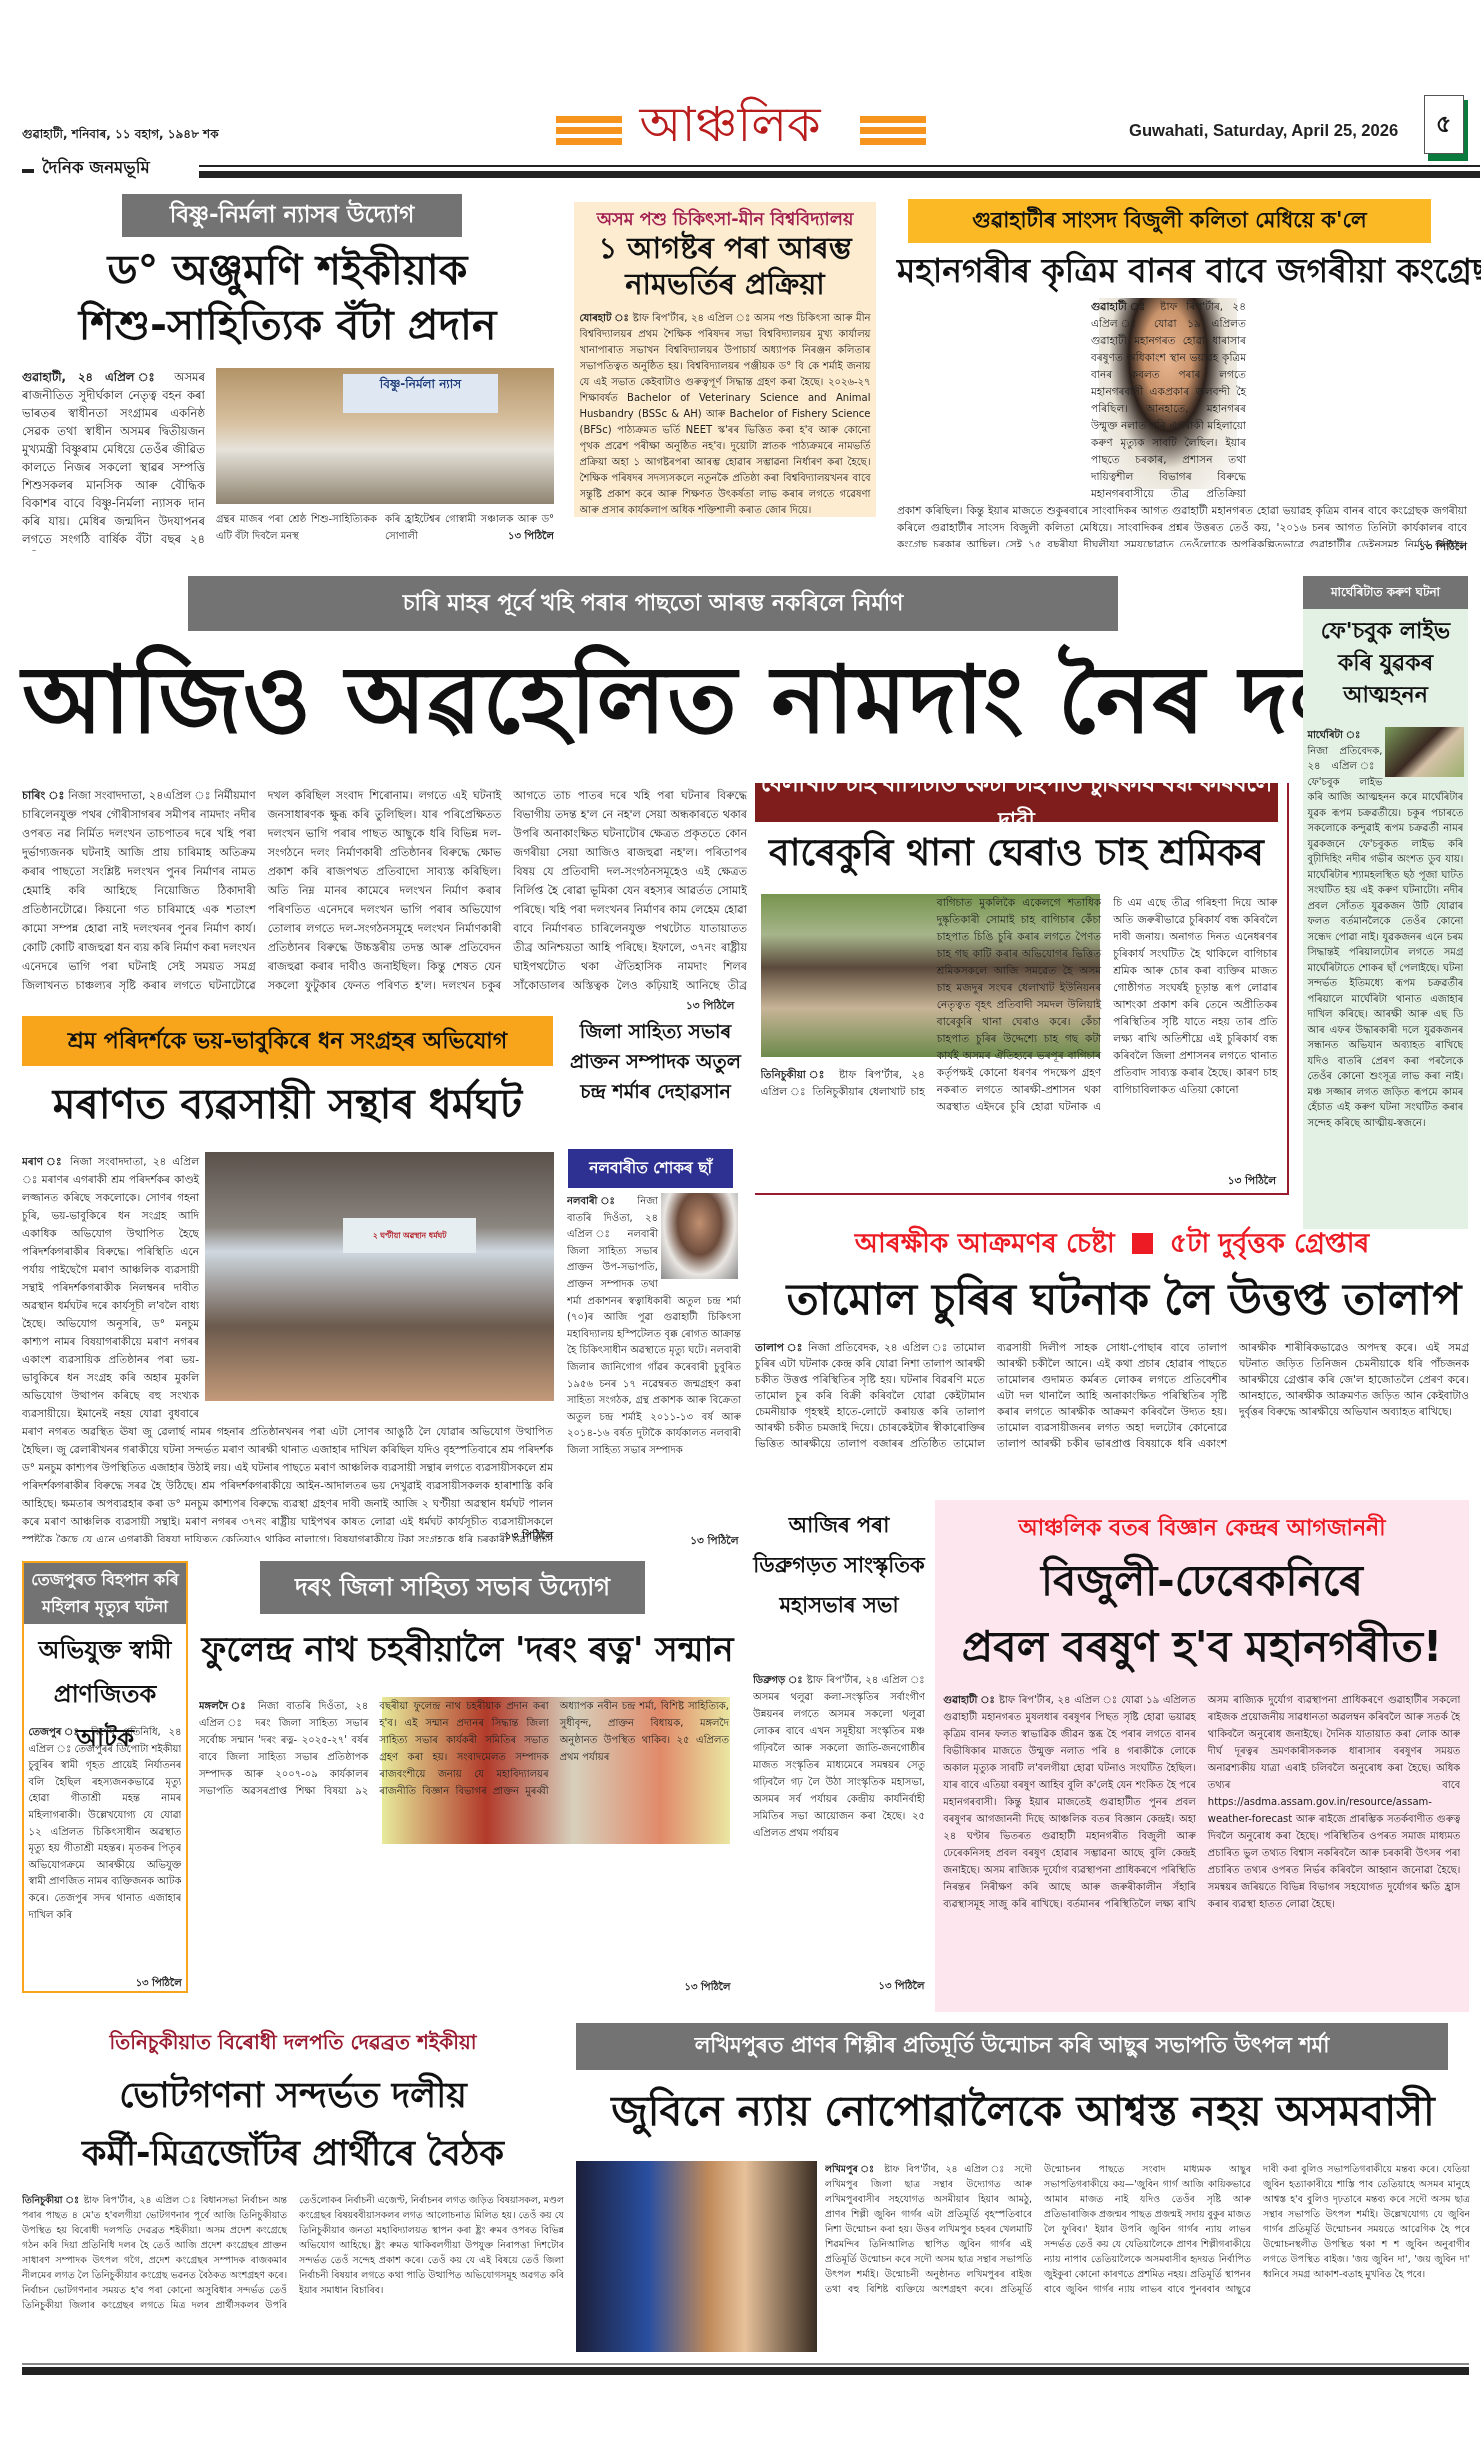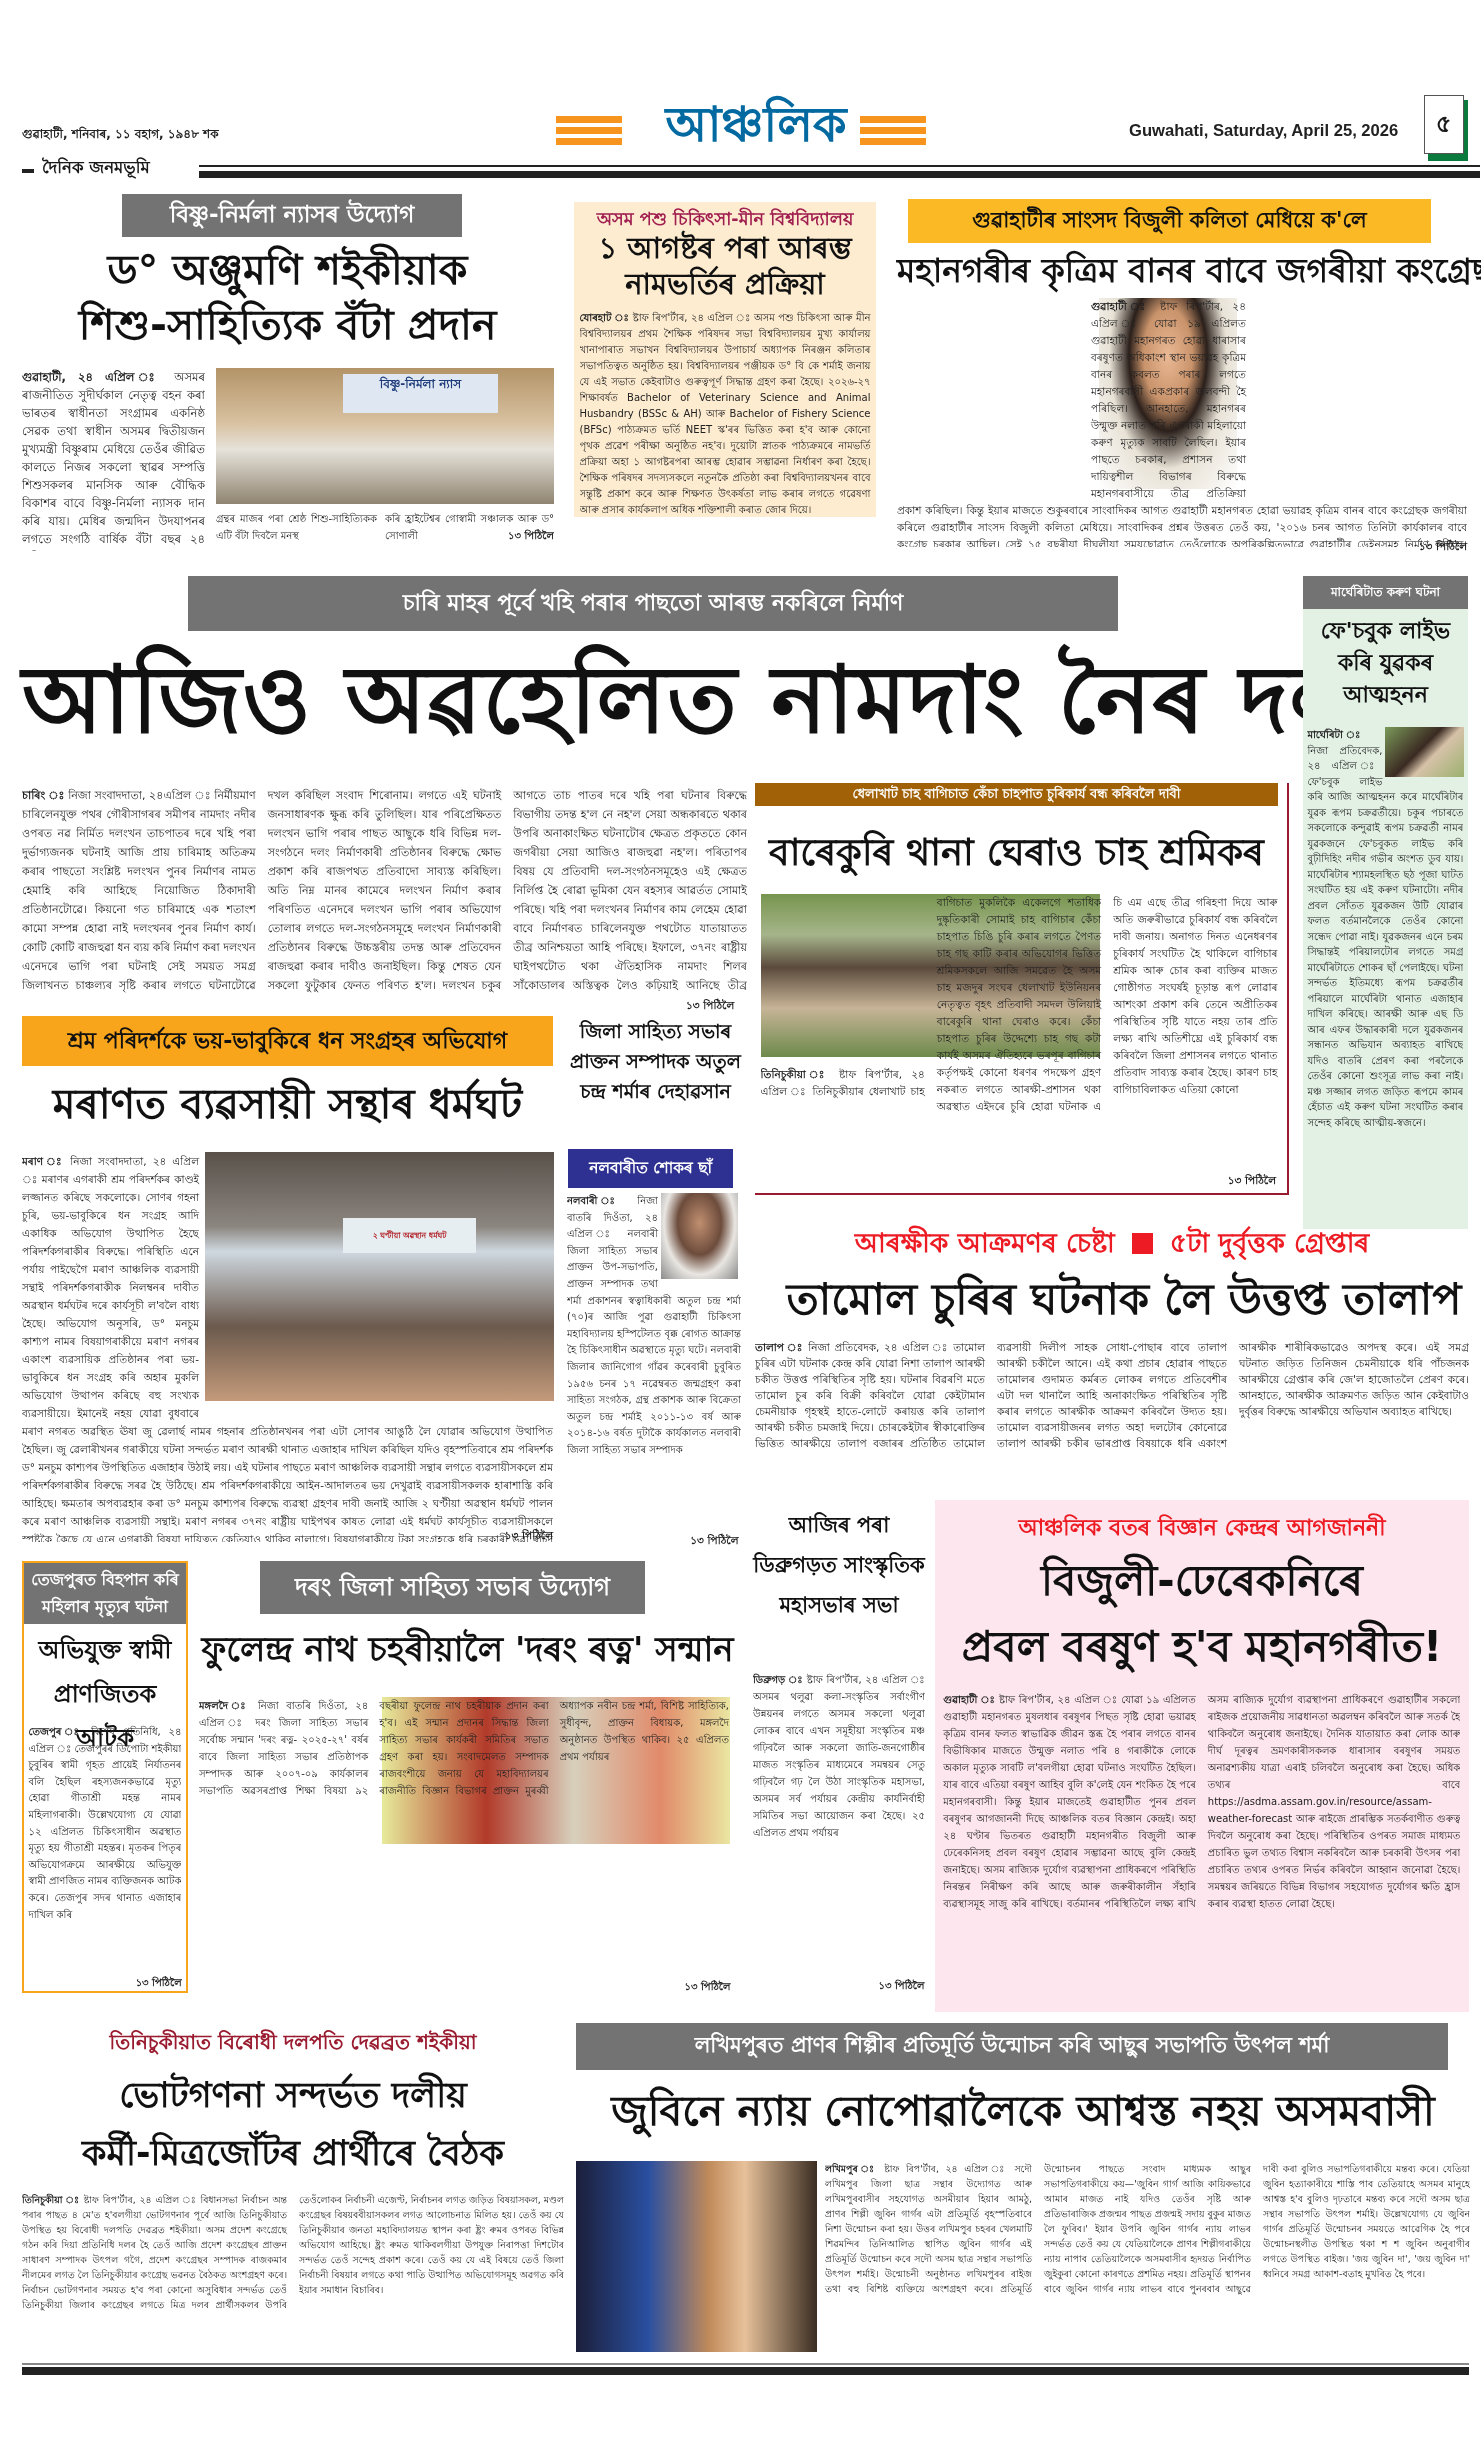--- a/index.html
+++ b/index.html
@@ -28,21 +28,21 @@
     <div class="abs" style="left:177px;top:12px;width:1281px;height:6.6px;background:#222;"></div>
   </div>
 
   <div class="abs" style="left:556px;top:11px;width:371px;height:61px;">
     <div class="abs" style="left:0;top:22px;width:66px;height:6.6px;background:#f7941d;"></div>
     <div class="abs" style="left:0;top:33px;width:66px;height:6.6px;background:#f7941d;"></div>
     <div class="abs" style="left:0;top:44px;width:66px;height:6.6px;background:#f7941d;"></div>
     <div class="abs" style="left:304px;top:22px;width:66px;height:6.6px;background:#f7941d;"></div>
     <div class="abs" style="left:304px;top:33px;width:66px;height:6.6px;background:#f7941d;"></div>
     <div class="abs" style="left:304px;top:44px;width:66px;height:6.6px;background:#f7941d;"></div>
-    <div class="abs" style="left:84px;top:2.8px;width:232px;text-align:center;font-size:48px;font-weight:bold;color:#0369a1;line-height:55px;">আঞ্চলিক</div>
+    <div class="abs" style="left:58px;top:2.8px;width:232px;text-align:center;font-size:48px;font-weight:normal;color:#b91c1c;line-height:55px;">আঞ্চলিক</div>
   </div>
   <div class="abs" style="left:1129px;top:38px;font-size:16.6px;font-weight:bold;color:#222;font-family:'Liberation Sans',sans-serif;">Guwahati, Saturday, April 25, 2026</div>
   <div class="abs" style="left:1428px;top:16.6px;width:40px;height:61px;background:#0a7a3d;">
     <div class="abs" style="left:-4.4px;top:-4.4px;width:40px;height:59px;background:#fff;border:1.1px solid #555;display:flex;align-items:center;justify-content:center;font-size:24px;font-weight:bold;">৫</div>
   </div>
 </div>
 
 <div class="abs" style="left:22px;top:194px;width:531px;height:354px;">
   <div class="abs kicker red" style="left:100px;top:0;width:340px;height:43px;font-size:23px;">বিষ্ণু-নিৰ্মলা ন্যাসৰ উদ্যোগ</div>
   <div class="abs hl" style="left:0;top:53px;width:531px;font-size:41px;">ড° অঞ্জুমণি শইকীয়াক</div>
@@ -125,21 +125,21 @@
   <div class="abs photo" style="left:94px;top:177px;width:77px;height:86px;background:radial-gradient(ellipse at 50% 35%,#c08f70 0%,#6d4c3c 40%,#e9e6e2 65%,#8a8a8a 100%);"></div>
   <div class="abs body-text" style="left:0;top:177px;width:174px;height:354px;font-size:10px;line-height:16.6px;">
     <div style="float:right;width:83px;height:89px;"></div>
     <b>নলবাৰী ঃ</b>
     <span>নিজা বাতৰি দিওঁতা, ২৪ এপ্ৰিল ঃ নলবাৰী জিলা সাহিত্য সভাৰ প্ৰাক্তন উপ-সভাপতি, প্ৰাক্তন সম্পাদক তথা শৰ্মা প্ৰকাশনৰ স্বত্বাধিকাৰী অতুল চন্দ্ৰ শৰ্মা (৭০)ৰ আজি পুৱা গুৱাহাটী চিকিৎসা মহাবিদ্যালয় হস্পিটেলত বৃক্ক ৰোগত আক্ৰান্ত হৈ চিকিৎসাধীন অৱস্থাতে মৃত্যু ঘটে। নলবাৰী জিলাৰ জানিগোগ গাঁৱৰ কৰেবাৰী চুবুৰিত ১৯৫৬ চনৰ ১৭ নৱেম্বৰত জন্মগ্ৰহণ কৰা সাহিত্য সংগঠক, গ্ৰন্থ প্ৰকাশক আৰু বিক্ৰেতা অতুল চন্দ্ৰ শৰ্মাই ২০১১-১৩ বৰ্ষ আৰু ২০১৪-১৬ বৰ্ষত দুটাকৈ কাৰ্যকালত নলবাৰী জিলা সাহিত্য সভাৰ সম্পাদক</span>
   </div>
   <span class="abs cont" style="right:5.5px;top:517px;font-size:10.5px;">১৩ পিঠিলৈ</span>
 </div>
 
 <div class="abs" style="left:755px;top:783px;width:534px;height:412px;border-right:2.2px solid #9a1b2f;border-bottom:2.2px solid #9a1b2f;">
-  <div class="abs kicker" style="left:0;top:0;width:523px;height:23px;background:#a16207;font-size:13px;">ধেলাখাট চাহ বাগিচাত কেঁচা চাহপাত চুৰিকাৰ্য বন্ধ কৰিবলৈ দাবী</div>
+  <div class="abs kicker" style="left:0;top:0;width:523px;height:39px;background:#7f1d1d;font-size:22px;">ধেলাখাট চাহ বাগিচাত কেঁচা চাহপাত চুৰিকাৰ্য বন্ধ কৰিবলৈ দাবী</div>
   <div class="abs hl" style="left:0;top:42px;width:523px;font-size:37px;line-height:55px;">বাৰেকুৰি থানা ঘেৰাও চাহ শ্ৰমিকৰ</div>
   <div class="abs photo" style="left:5.5px;top:111px;width:339px;height:163px;background:linear-gradient(180deg,#77954e 0%,#a6b58b 25%,#5b4a3c 45%,#c7b497 70%,#6d8a4b 100%);"></div>
   <div class="abs body-text" style="left:5.5px;top:111px;width:517px;height:293px;font-size:10.5px;line-height:17px;column-count:3;column-gap:12px;">
     <div style="height:172px;"></div>
     <b>তিনিচুকীয়া ঃ</b>
     <span>ষ্টাফ ৰিপ'ৰ্টাৰ, ২৪ এপ্ৰিল ঃ তিনিচুকীয়াৰ ধেলাখাট চাহ বাগিচাত মুকলিকৈ একেলগে শতাধিক দুষ্কৃতিকাৰী সোমাই চাহ বাগিচাৰ কেঁচা চাহপাত চিঙি চুৰি কৰাৰ লগতে পৈণত চাহ গছ কাটি কৰাৰ অভিযোগৰ ভিত্তিত শ্ৰমিকসকলে আজি সমৱেত হৈ অসম চাহ মজদুৰ সংঘৰ ধেলাখাট ইউনিয়নৰ নেতৃত্বত বৃহৎ প্ৰতিবাদী সমদল উলিয়াই বাৰেকুৰি থানা ঘেৰাও কৰে। কেঁচা চাহপাত চুৰিৰ উদ্দেশ্যে চাহ গছ কটা কাৰ্যই অসমৰ ঐতিহ্যৰে ভৰপূৰ বাগিচাৰ কৰ্তৃপক্ষই কোনো ধৰণৰ পদক্ষেপ গ্ৰহণ নকৰাত লগতে আৰক্ষী-প্ৰশাসন থকা অৱস্থাত এইদৰে চুৰি হোৱা ঘটনাক এ চি এম এছে তীব্ৰ গৰিহণা দিয়ে আৰু অতি জৰুৰীভাৱে চুৰিকাৰ্য বন্ধ কৰিবলৈ দাবী জনায়। অনাগত দিনত এনেধৰণৰ চুৰিকাৰ্য সংঘটিত হৈ থাকিলে বাগিচাৰ শ্ৰমিক আৰু চোৰ কৰা ব্যক্তিৰ মাজত গোষ্ঠীগত সংঘৰ্ষই চূড়ান্ত ৰূপ লোৱাৰ আশংকা প্ৰকাশ কৰি তেনে অপ্ৰীতিকৰ পৰিস্থিতিৰ সৃষ্টি যাতে নহয় তাৰ প্ৰতি লক্ষ্য ৰাখি অতিশীঘ্ৰে এই চুৰিকাৰ্য বন্ধ কৰিবলৈ জিলা প্ৰশাসনৰ লগতে থানাত প্ৰতিবাদ সাব্যস্ত কৰাৰ হৈছে। কাৰণ চাহ বাগিচাবিলাকত এতিয়া কোনো</span>
   </div>
   <span class="abs cont" style="right:11px;top:390px;font-size:10.5px;">১৩ পিঠিলৈ</span>
 </div>
 

